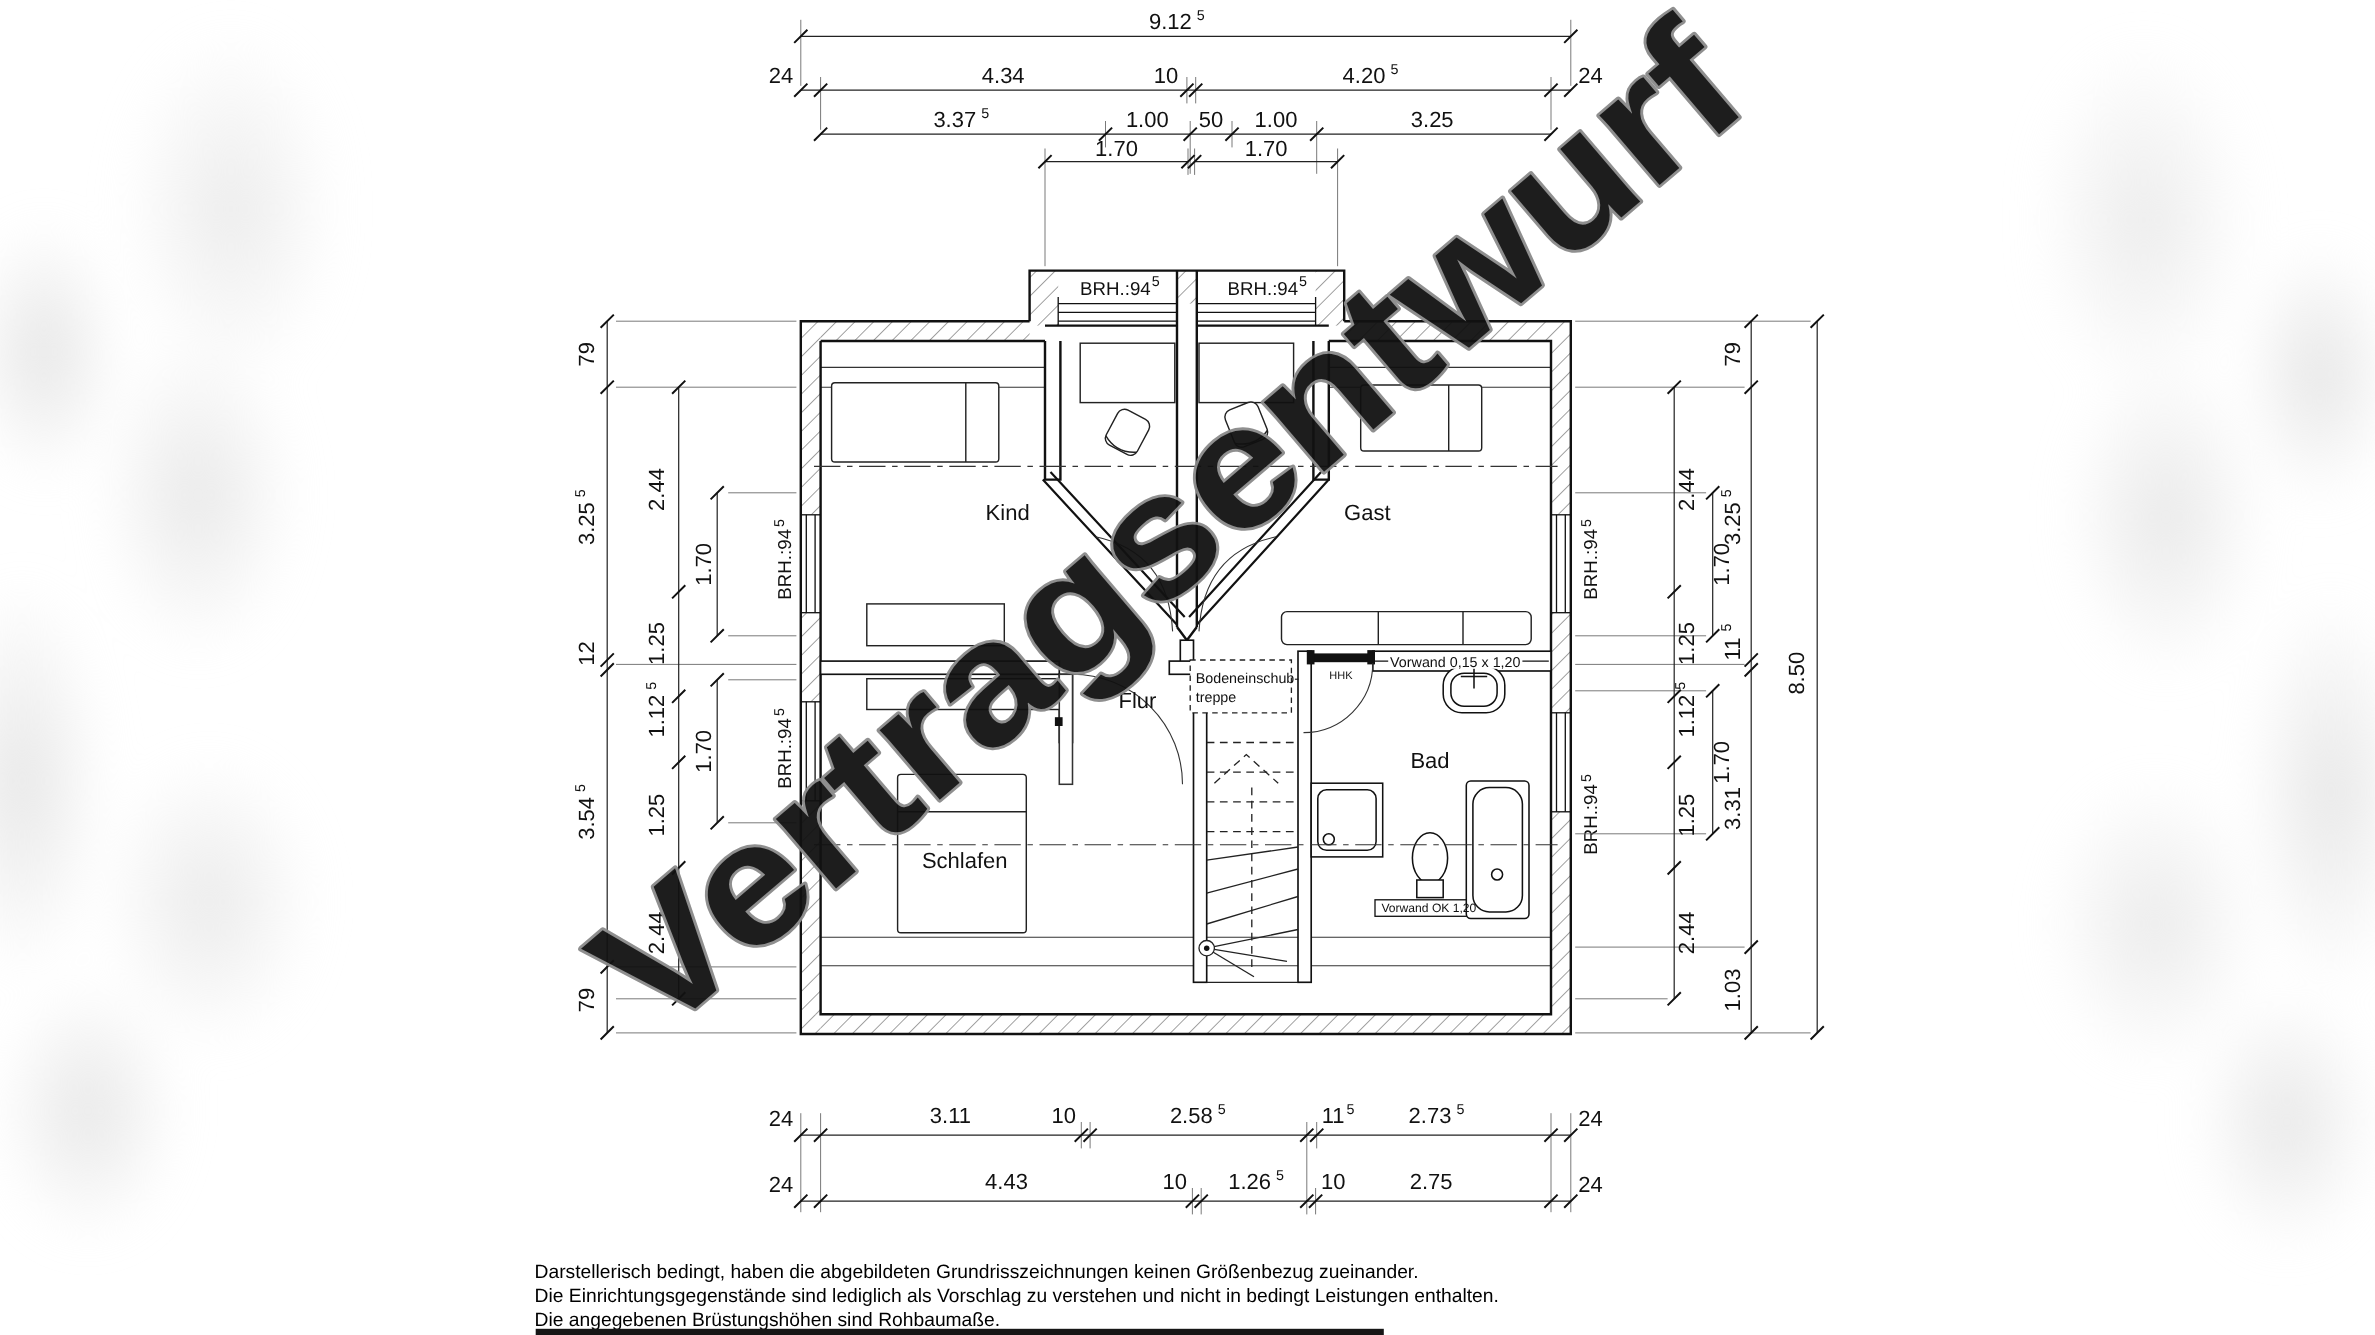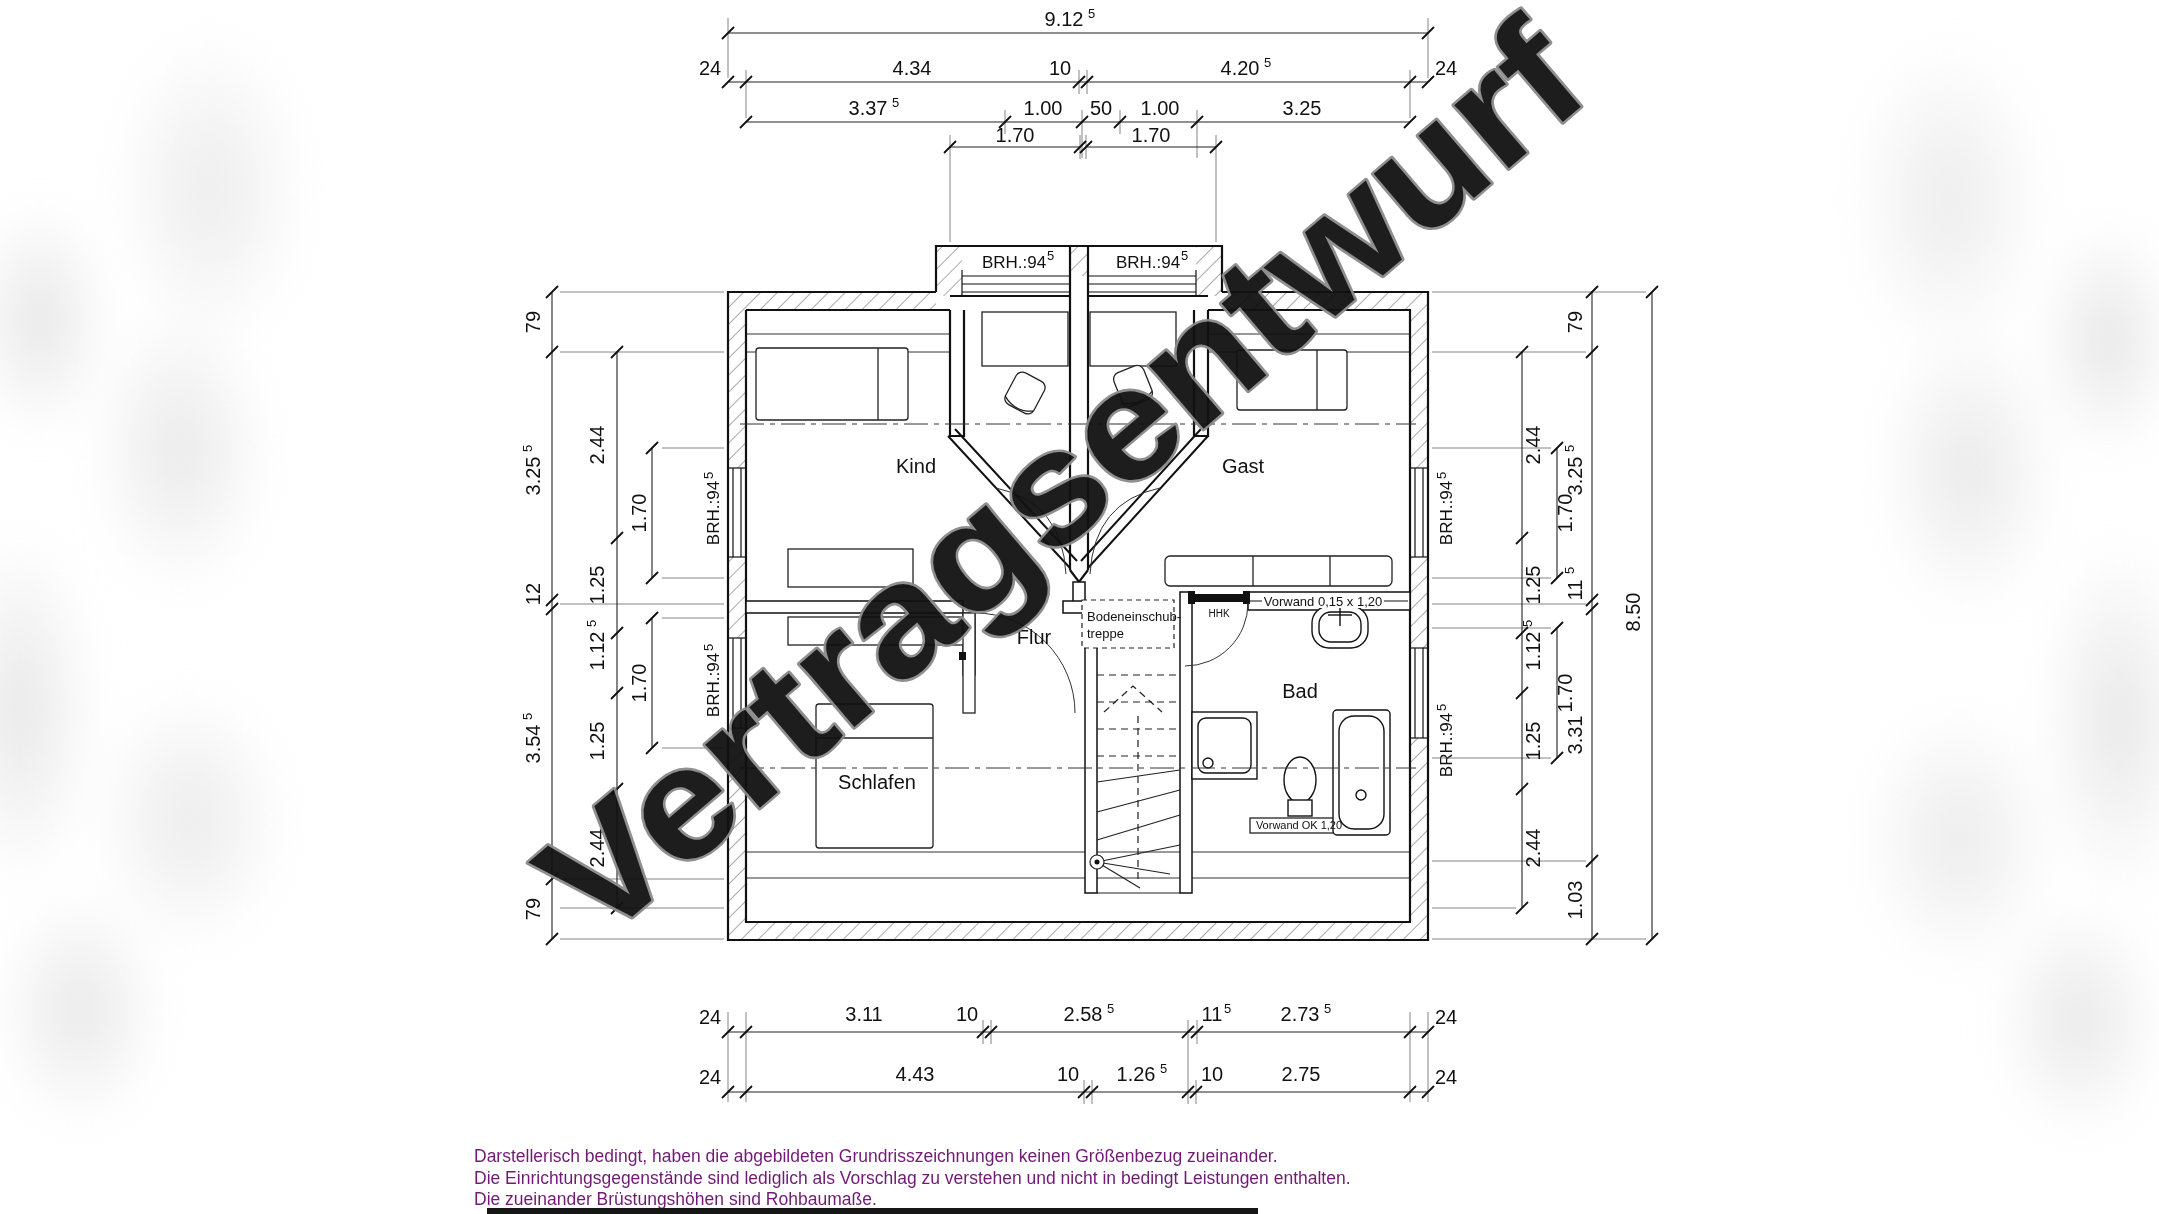--- a/index.html
+++ b/index.html
@@ -23,21 +23,21 @@
       radial-gradient(140px 190px at 100px 840px,#ebebeb 0%,rgba(255,255,255,0) 70%),
       radial-gradient(120px 170px at 220px 1020px,#e8e8e8 0%,rgba(255,255,255,0) 70%);}
   svg.plan{position:absolute;left:0;top:0;}
   svg text{font-family:"Liberation Sans",sans-serif;fill:#111;}
   .dimtxt{font-size:20px;}
   .suptxt{font-size:13px;}
   .roomtxt{font-size:20px;}
   .brhtxt{font-size:17px;}
   .smalltxt{font-size:13px;}
   .tinytxt{font-size:10px;}
-  .disclaimer{position:absolute;left:474px;top:1146px;width:1180px;color:#701a75;
+  .disclaimer{position:absolute;left:486px;top:1146px;width:1180px;color:#000000;
     font-size:17.5px;line-height:21.5px;}
   .disclaimer div{white-space:nowrap;}
   .bottombar{position:absolute;left:487px;top:1208px;width:771px;height:6px;background:#161616;}
 </style>
 </head>
 <body>
 
 <div class="blurpanel left"></div>
 <div class="blurpanel right"></div>
 
@@ -502,15 +502,15 @@
         <text class="dimtxt">8.50</text>
       </g>
   </g>
 
   <text transform="translate(598,946) rotate(-40.5)" font-size="158" font-weight="bold" textLength="1310" lengthAdjust="spacingAndGlyphs" fill="#e6e6e6" stroke="#8a8a8a" stroke-width="5" stroke-linejoin="round" style="paint-order:stroke" opacity="0.95">Vertragsentwurf</text>
 </svg>
 
 <div class="disclaimer">
   <div>Darstellerisch bedingt, haben die abgebildeten Grundrisszeichnungen keinen Größenbezug zueinander.</div>
   <div>Die Einrichtungsgegenstände sind lediglich als Vorschlag zu verstehen und nicht in bedingt Leistungen enthalten.</div>
-  <div>Die zueinander Brüstungshöhen sind Rohbaumaße.</div>
+  <div>Die angegebenen Brüstungshöhen sind Rohbaumaße.</div>
 </div>
 <div class="bottombar"></div>
 
 </body></html>

